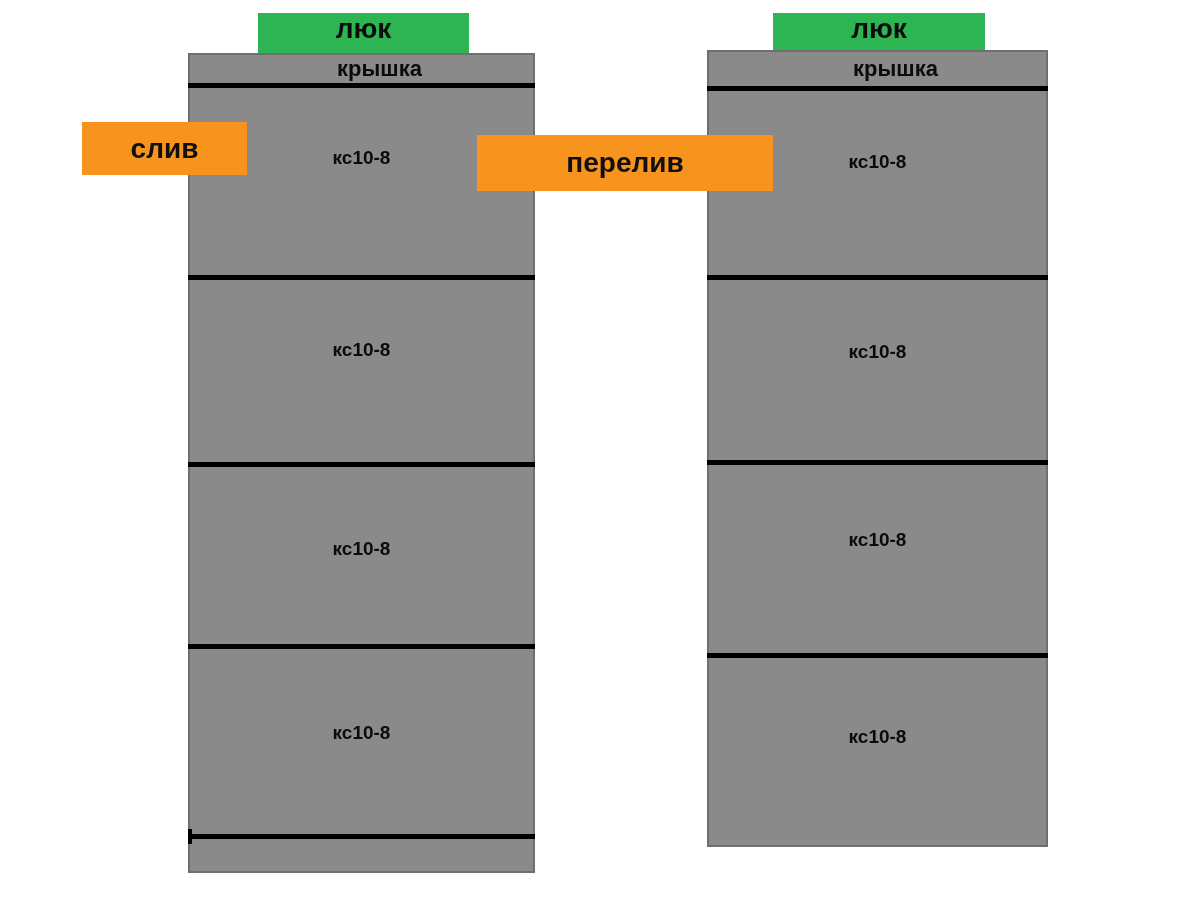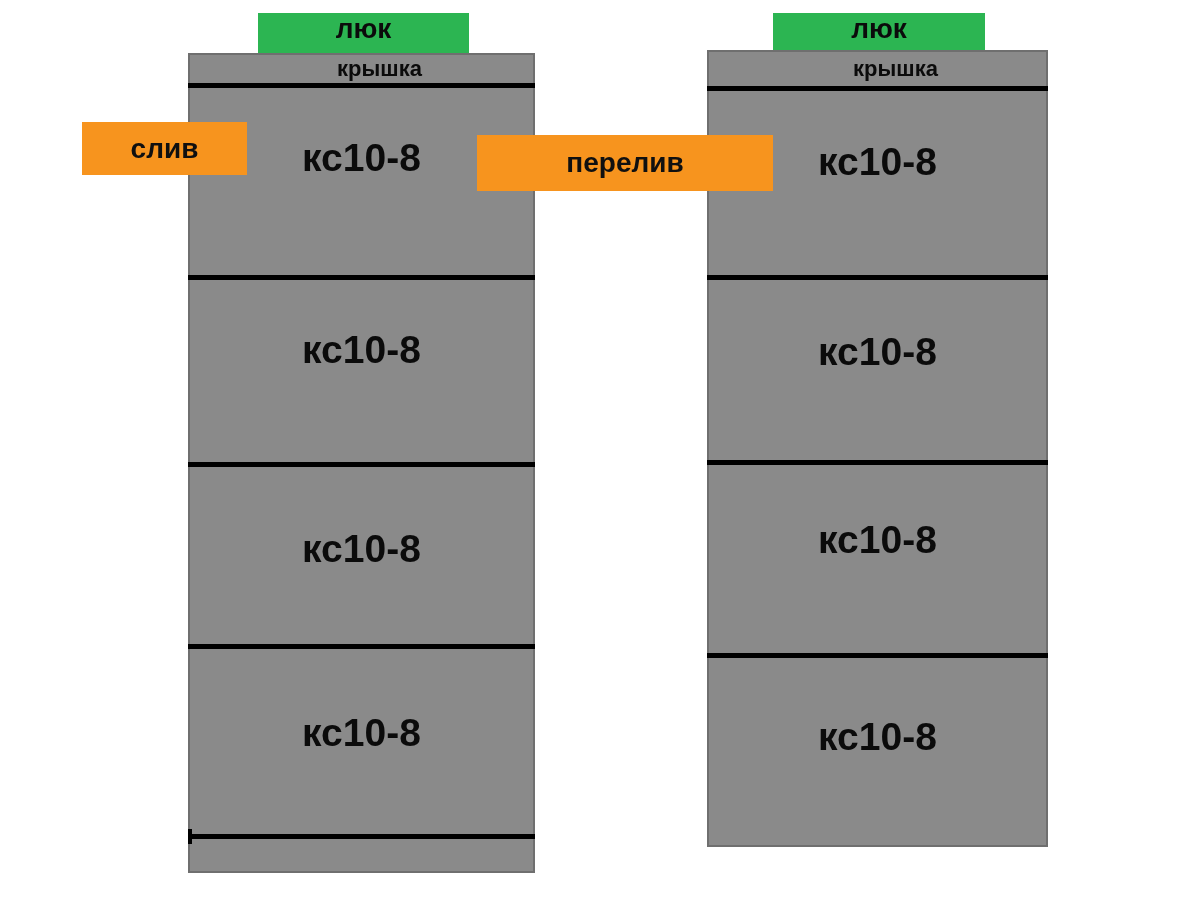--- a/index.html
+++ b/index.html
@@ -64,21 +64,21 @@
     width: 4px;
     height: 15px;
     background: #000000;
   }
   .col-label {
     position: absolute;
     left: 0;
     right: 0;
     text-align: center;
     font-weight: bold;
-    font-size: 39px;
+    font-size: 19px;
     line-height: 38px;
     color: #0b0b0b;
   }
   .cover-label { font-size: 22px; margin-left: 36px; }
 </style>
 </head>
 <body>
 
 <div class="canvas">
 

